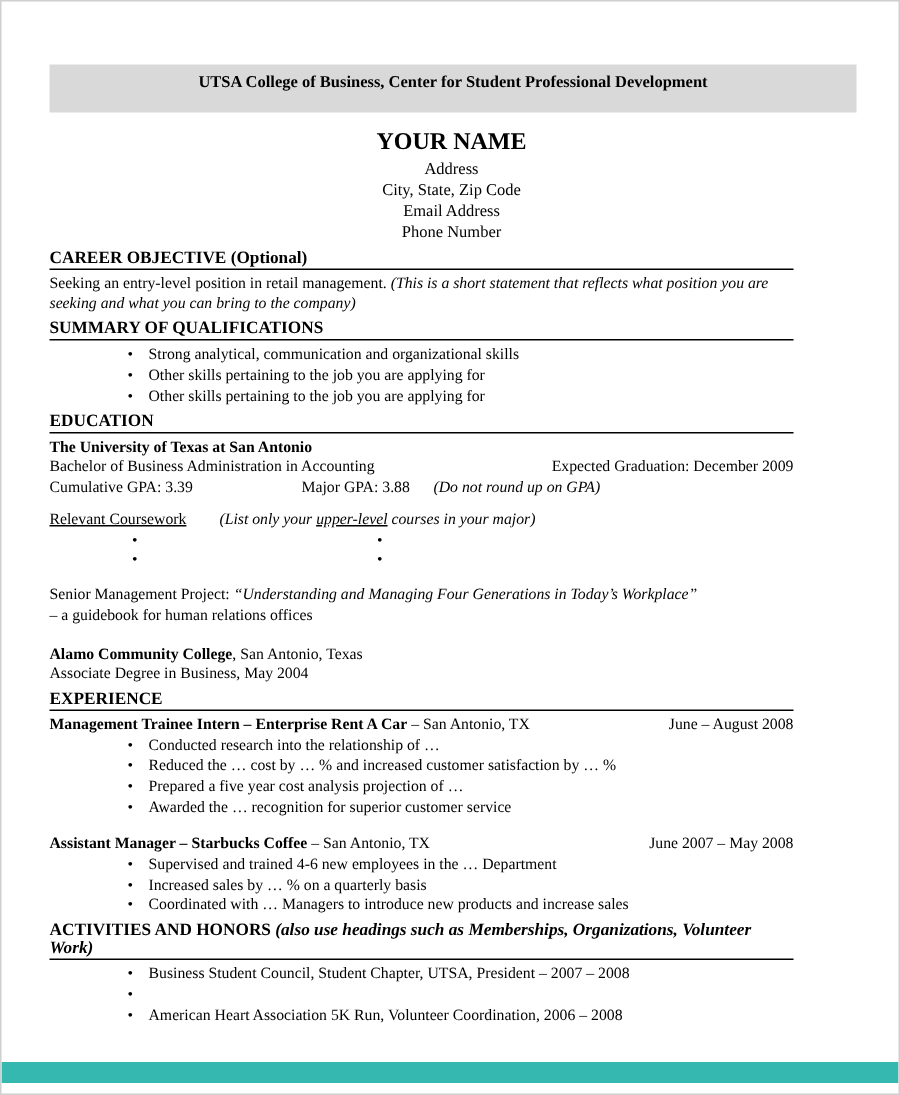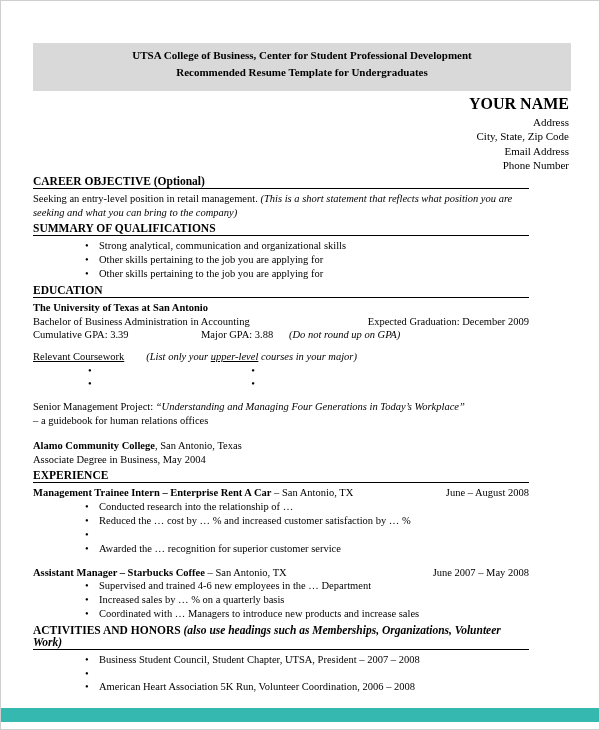--- a/index.html
+++ b/index.html
@@ -19,21 +19,21 @@
   }
   .banner {
     background: #d9d9d9;
     text-align: center;
     font-weight: bold;
     font-size: 11px;
     line-height: 1.5;
     padding: 4px 0 11px;
     margin-right: -2px;
   }
-  .contact { text-align: right; margin-top: 4px; }
+  .contact { text-align: center; margin-top: 11px; }
   .name { font-size: 16px; font-weight: bold; margin-bottom: 2px; }
   .contact-line { font-size: 11px; line-height: 1.3; }
   .content { margin-right: 40px; font-size: 10.5px; }
   .sec { margin-top: 3px; }
   .sec-heading {
     font-size: 11.5px; font-weight: bold;
     border-bottom: 1px solid #000;
     padding-bottom: 1px; margin-bottom: 3px;
   }
   .line { line-height: 1.3; }
@@ -61,21 +61,20 @@
     background: #35b8b0;
   }
 </style>
 </head>
 <body>
 
 <div class="page">
 
   <div class="banner">
     <div>UTSA College of Business, Center for Student Professional Development</div>
-    <div>Recommended Resume Template for Undergraduates</div>
   </div>
 
   <div class="contact">
     <div class="name">YOUR NAME</div>
     <div class="contact-line">Address</div>
     <div class="contact-line">City, State, Zip Code</div>
     <div class="contact-line">Email Address</div>
     <div class="contact-line">Phone Number</div>
   </div>
 
@@ -150,20 +149,21 @@
         <div class="bullet-row">
           <span class="bullet-mark">•</span>
           <span class="bullet-text">Conducted research into the relationship of …</span>
         </div>
         <div class="bullet-row">
           <span class="bullet-mark">•</span>
           <span class="bullet-text">Reduced the … cost by … % and increased customer satisfaction by … %</span>
         </div>
         <div class="bullet-row">
           <span class="bullet-mark">•</span>
+          <span class="bullet-text">Prepared a five year cost analysis projection of …</span>
         </div>
         <div class="bullet-row">
           <span class="bullet-mark">•</span>
           <span class="bullet-text">Awarded the … recognition for superior customer service</span>
         </div>
       </div>
 
       <div class="mt10">
         <div class="row-split">
           <span><span class="bold">Assistant Manager – Starbucks Coffee</span><span> – San Antonio, TX</span></span>

